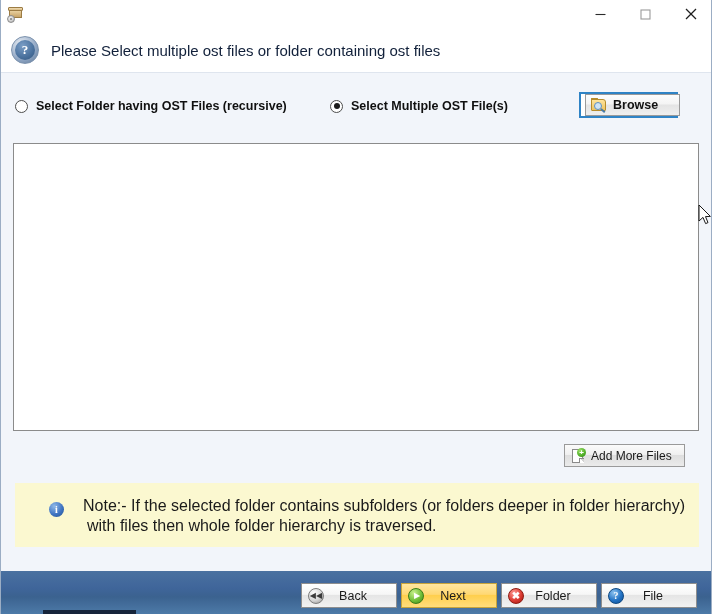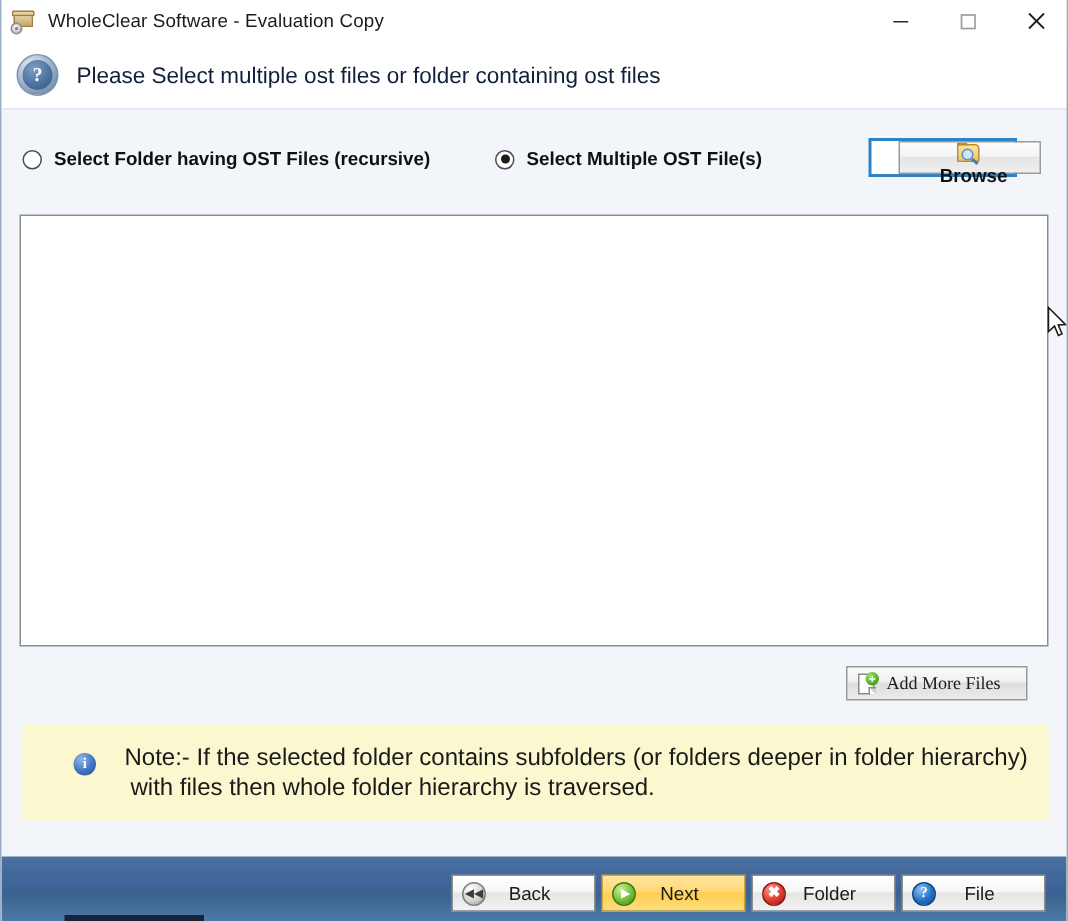--- a/index.html
+++ b/index.html
@@ -204,30 +204,29 @@
     left: 578px;
     top: 92px;
     width: 99px;
     height: 26px;
     border: 2px solid #2f83c5;
     box-sizing: border-box;
     background: #ffffff;
   }
   .browse-btn {
     position: absolute;
-    left: 18px; top: 0;
+    left: 4px; top: 0;
     width: 95px;
     height: 22px;
     background: linear-gradient(#fdfdfd 0%, #f4f4f4 45%, #e4e4e4 50%, #efefef 100%);
     border: 1px solid #9a9a9a;
     box-sizing: border-box;
     display: flex;
     align-items: center;
     padding-left: 5px;
-    flex-direction: column;
   }
   .folder-search-icon {
     width: 17px; height: 15px;
     position: relative;
     flex: none;
     margin-right: 5px;
   }
   .folder-search-icon .f-back {
     position: absolute;
     left: 0; top: 1px;
@@ -328,21 +327,20 @@
     color: #ffffff;
     font-size: 8px;
     font-weight: bold;
     line-height: 9px;
     text-align: center;
     font-family: "Liberation Sans", sans-serif;
   }
   .addmore-label {
     font-size: 12px;
     color: #1a1a1a;
-    font-family: Liberation Serif, serif;
   }
 
   
   .note-box {
     position: absolute;
     left: 14px;
     top: 483px;
     width: 684px;
     height: 64px;
     background: #fbf8d0;
@@ -475,21 +473,20 @@
 <body>
 
 <div id="app">
 
   <div class="titlebar">
     <div class="title-icon">
       <div class="box-top"></div>
       <div class="box-body"></div>
       <div class="disc"></div>
     </div>
-    <div class="title-text">WholeClear Software - Evaluation Copy</div>
     <div class="win-controls">
       <div class="win-btn">
         <svg width="13" height="13" viewBox="0 0 13 13">
             <line x1="1.5" y1="6.5" x2="11.5" y2="6.5" stroke="#2b2b2b" stroke-width="1.1"></line>
           </svg>
       </div>
       <div class="win-btn">
         <svg width="13" height="13" viewBox="0 0 13 13">
             <rect x="2" y="2" width="9" height="9" fill="none" stroke="#9b9b9b" stroke-width="1.1"></rect>
           </svg>

